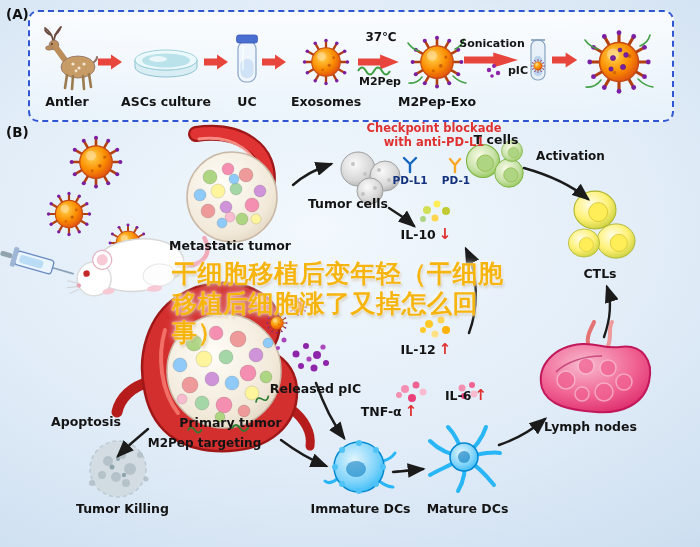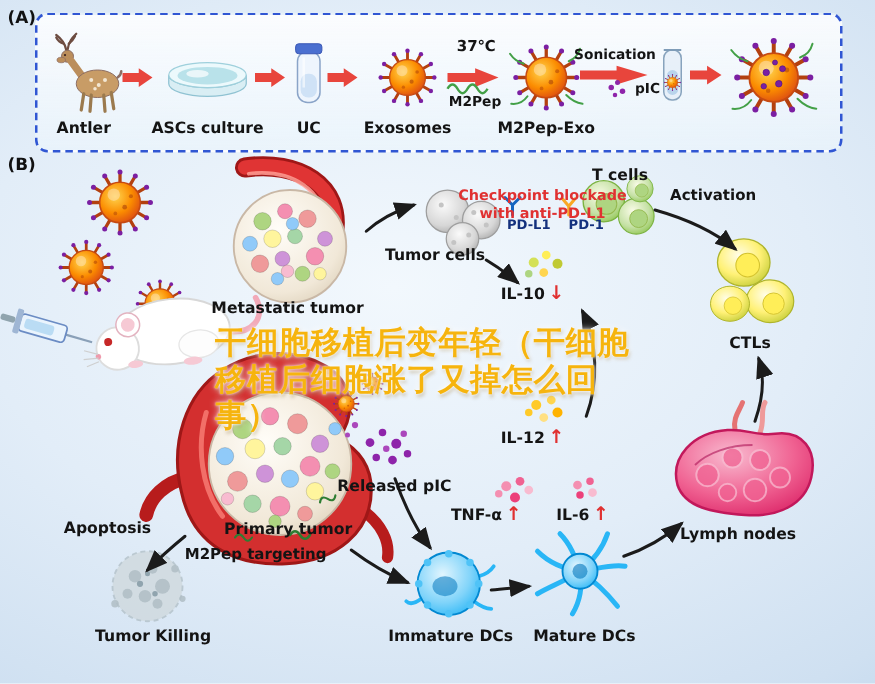--- a/index.html
+++ b/index.html
@@ -8,22 +8,22 @@
   .canvas { position:relative; width:700px; height:547px; overflow:hidden;
     background: radial-gradient(ellipse 120% 100% at 45% 42%, #f2f8fd 0%, #e2edf8 40%, #cfe0f1 70%, #aecbe8 100%); }
   .panelA-box { position:absolute; left:28px; top:10px; width:646px; height:112px;
     border:2px dashed #3056d3; border-radius:10px;
     background:linear-gradient(180deg, rgba(255,255,255,.85), rgba(235,245,252,.65)); }
   svg.art { position:absolute; left:0; top:0; z-index:10; }
   .labels { position:absolute; inset:0; z-index:30; pointer-events:none; }
   .tag { position:absolute; font-weight:bold; font-size:13.5px; color:#111; }
   .lbl { position:absolute; font-size:12.5px; font-weight:bold; color:#141414; text-align:center; line-height:1.12; }
   .sm { font-size:11px; font-weight:600; }
-  .red-note { position:absolute; color:#e03131; font-weight:bold; font-size:11.5px; text-align:center; line-height:1.15;margin-top:28px; }
-  .blue { color:#14317e;margin-left:13px; }
+  .red-note { position:absolute; color:#e03131; font-weight:bold; font-size:11.5px; text-align:center; line-height:1.15; }
+  .blue { color:#14317e; }
   .cyt { position:absolute; display:flex; align-items:center; justify-content:center; gap:3px;
     font-weight:bold; font-size:12.5px; color:#141414; }
   .cyt .dir { color:#e03131; font-size:15px; font-weight:bold; line-height:1; }
   .watermark { position:absolute; left:172px; top:259px; width:356px; 
     font-size:25px; font-weight:bold; color:#f6b40e; line-height:1.18; letter-spacing:.5px; z-index:40;
     text-shadow:0 0 6px rgba(255,255,255,.95), 0 0 2px rgba(255,255,255,.9), 1px 2px 3px rgba(120,80,0,.35); }
 </style>
 </head>
 <body>
 
@@ -493,20 +493,20 @@
       <span class="dir">↓</span>
     </div>
     <div class="cyt" style="left:390px;top:342px;width:72px">
       <span>IL-12</span>
       <span class="dir">↑</span>
     </div>
     <div class="cyt" style="left:352px;top:404px;width:74px">
       <span>TNF-α</span>
       <span class="dir">↑</span>
     </div>
-    <div class="cyt" style="left:436px;top:404px;width:60px">
+    <div class="cyt" style="left:436px;top:388px;width:60px">
       <span>IL-6</span>
       <span class="dir">↑</span>
     </div>
   </div>
 
   <div class="watermark">干细胞移植后变年轻（干细胞移植后细胞涨了又掉怎么回事）</div>
 </div>
 
 </body></html>

